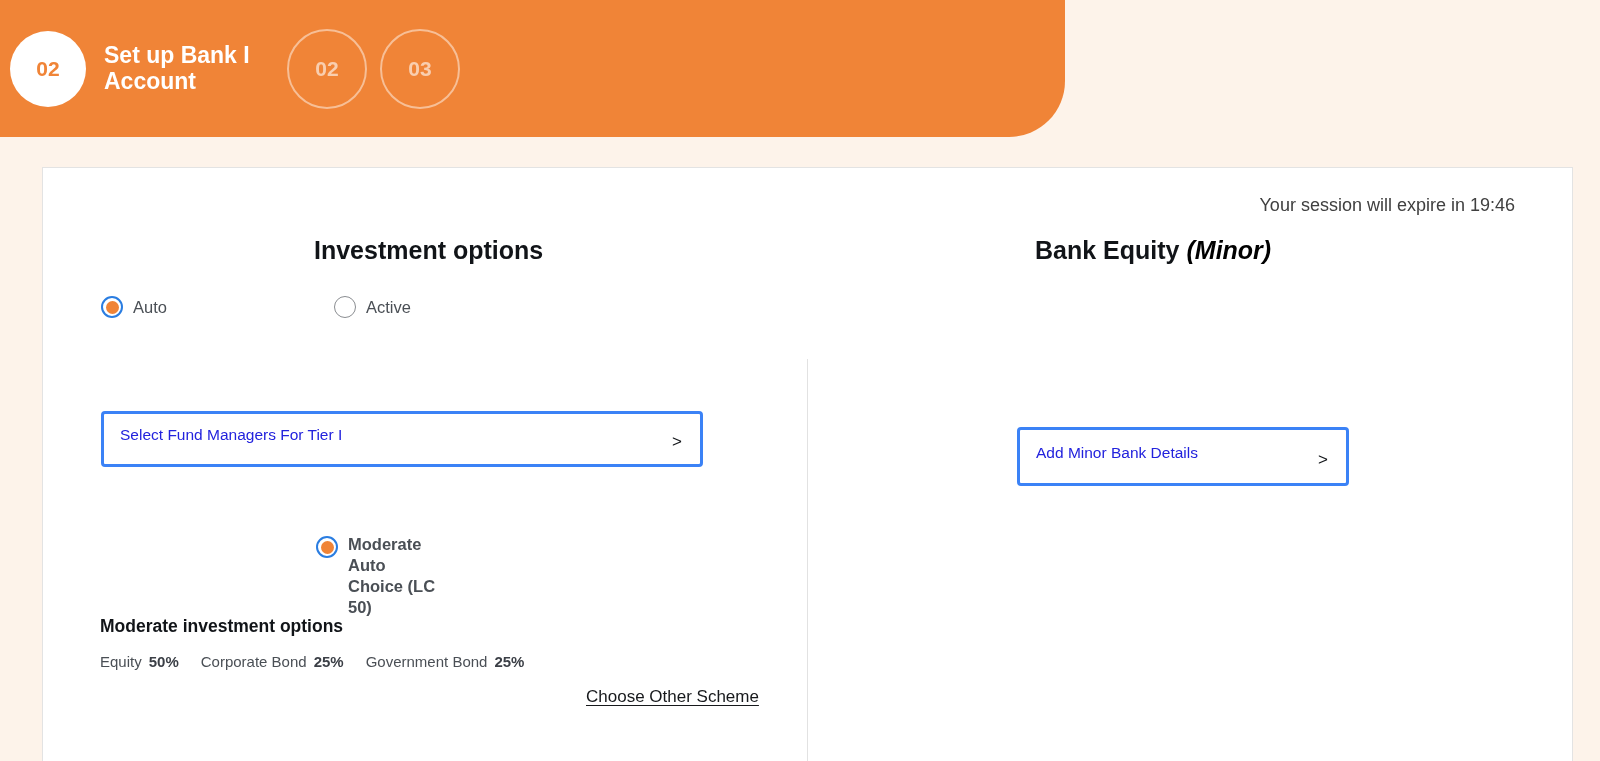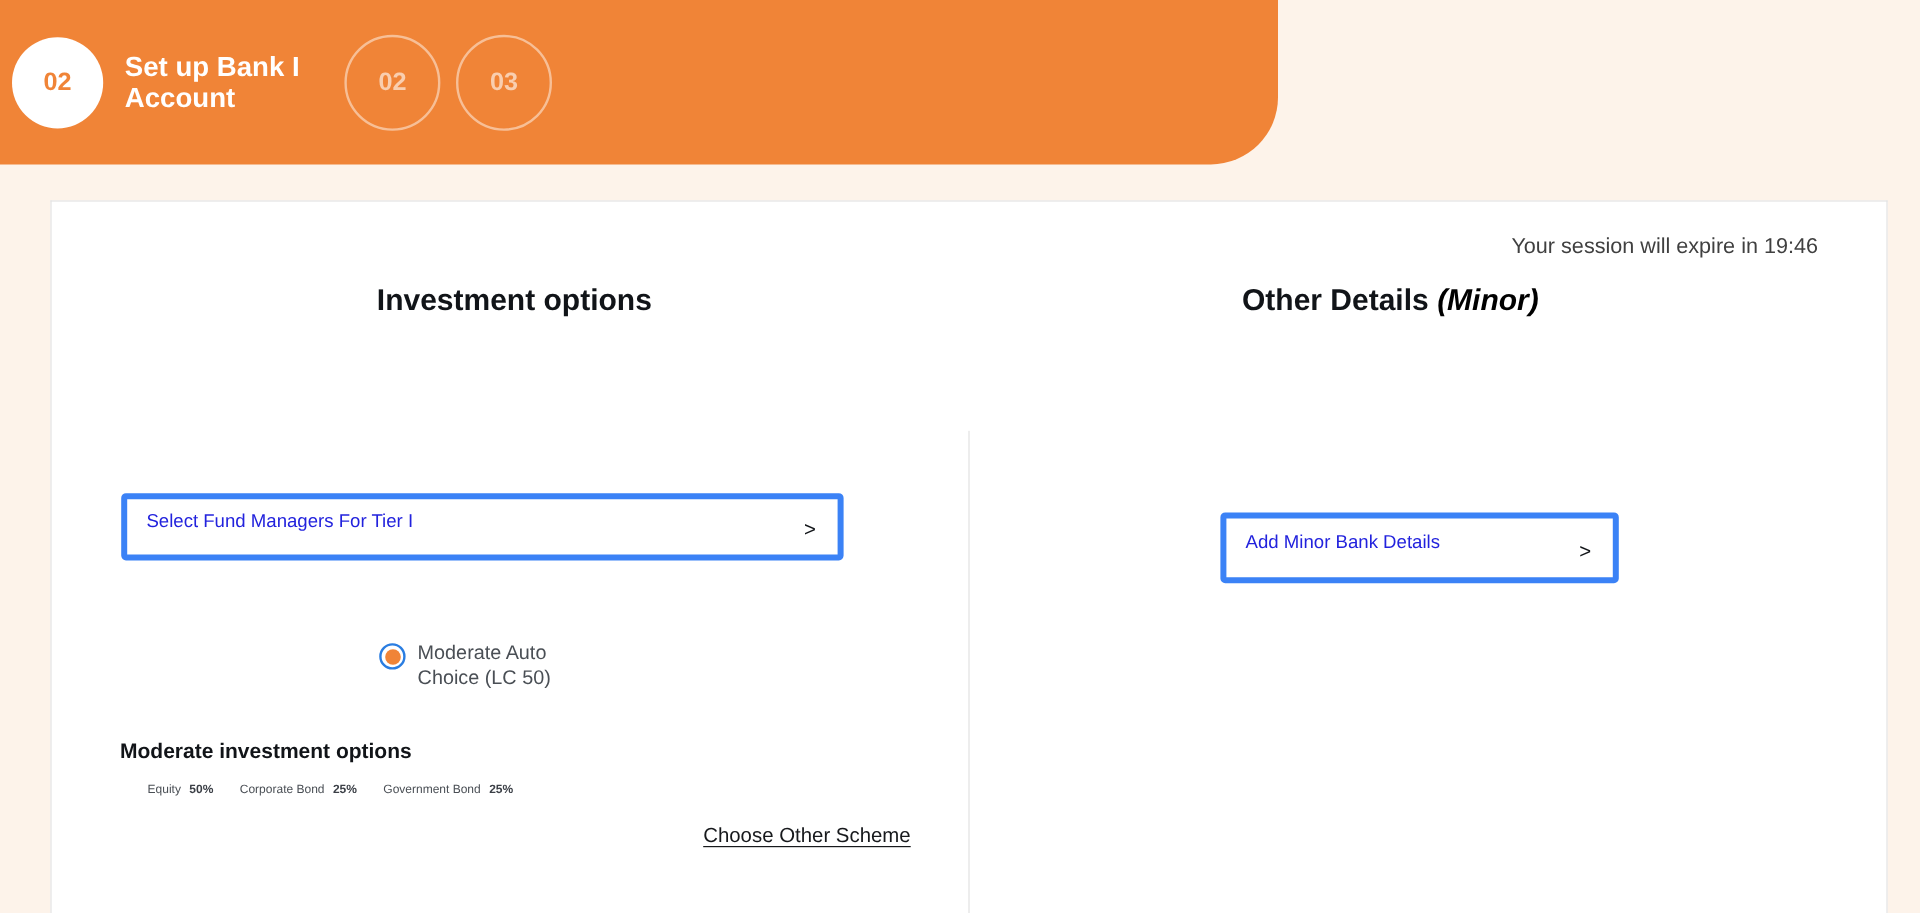--- a/index.html
+++ b/index.html
@@ -153,21 +153,21 @@
   }
   .radio-label {
     margin-left: 10px;
     font-size: 16.5px;
     color: #4a4f55;
   }
 
   .link-box {
     position: absolute;
     box-sizing: border-box;
-    border: 5px solid #3b82f6;
+    border: 3px solid #3b82f6;
     border-radius: 4px;
     background: #ffffff;
     display: flex;
     align-items: center;
     justify-content: space-between;
     padding: 0 18px 0 16px;
   }
   .link-box.fund {
     left: 58px;
     top: 243px;
@@ -202,38 +202,38 @@
     display: flex;
     align-items: flex-start;
   }
   .scheme-radio .radio-outer { margin-top: 2px; }
   .scheme-label {
     margin-left: 10px;
     font-size: 16.5px;
     color: #4a4f55;
     line-height: 1.28;
     width: 112px;
+    font-weight: bold;
   }
 
   .moderate-heading {
     position: absolute;
     left: 57px;
     top: 448px;
     font-size: 17.5px;
     font-weight: bold;
     color: #111418;
   }
   .alloc-row {
     position: absolute;
     left: 57px;
     top: 485px;
-    font-size: 10px;
+    font-size: 15px;
     color: #4a4f55;
     white-space: nowrap;
-    margin-left: 23px;
   }
   .alloc-name { margin-right: 7px; }
   .alloc-pct {
     font-weight: bold;
     color: #3b3f46;
     margin-right: 22px;
   }
   .alloc-pct.last { margin-right: 0; }
 
   .other-scheme {
@@ -285,20 +285,32 @@
 <div class="card">
 
   <div class="session-note">Your session will expire in 19:46</div>
 
   <div class="divider"></div>
 
   <div class="col-left">
 
     <div class="col-title left">Investment options</div>
 
+    <div class="radio-row">
+      <label class="radio-item">
+        <span class="radio-outer checked">
+          <span class="radio-dot"></span>
+        </span>
+        <span class="radio-label">Auto</span>
+      </label>
+      <label class="radio-item second">
+        <span class="radio-outer unchecked"></span>
+        <span class="radio-label">Active</span>
+      </label>
+    </div>
 
     <div class="link-box fund">
       <span class="link-box-text">Select Fund Managers For Tier I</span>
       <span class="link-box-chevron">&gt;</span>
     </div>
 
     <label class="scheme-radio">
       <span class="radio-outer checked">
         <span class="radio-dot"></span>
       </span>
@@ -312,21 +324,21 @@
 
     <div class="alloc-row">
       <span class="alloc-name">Equity</span><span class="alloc-pct">50%</span><span class="alloc-name">Corporate Bond</span><span class="alloc-pct">25%</span><span class="alloc-name">Government Bond</span><span class="alloc-pct last">25%</span>
     </div>
 
     <div class="other-scheme">Choose Other Scheme</div>
   </div>
 
   <div class="col-right">
     <div class="col-title right">
-      <span>Other Details</span><span class="minor-tag">(Minor)</span>
+      <span>Bank Equity</span><span class="minor-tag">(Minor)</span>
     </div>
 
     <div class="link-box bank">
       <span class="link-box-text">Add Minor Bank Details</span>
       <span class="link-box-chevron">&gt;</span>
     </div>
   </div>
 
 </div>
 

